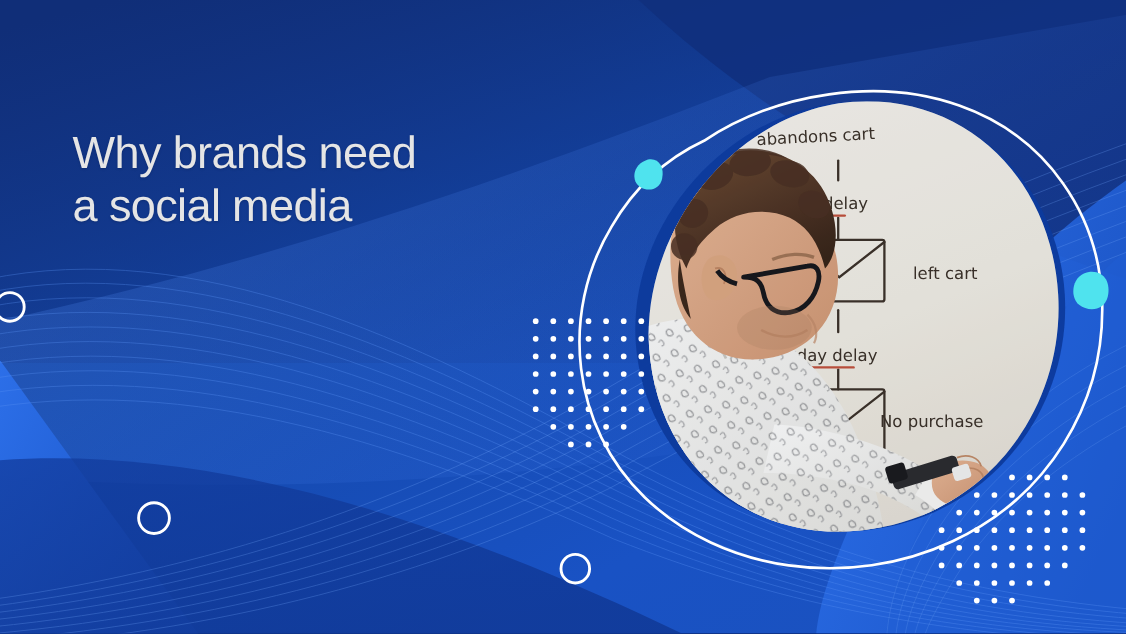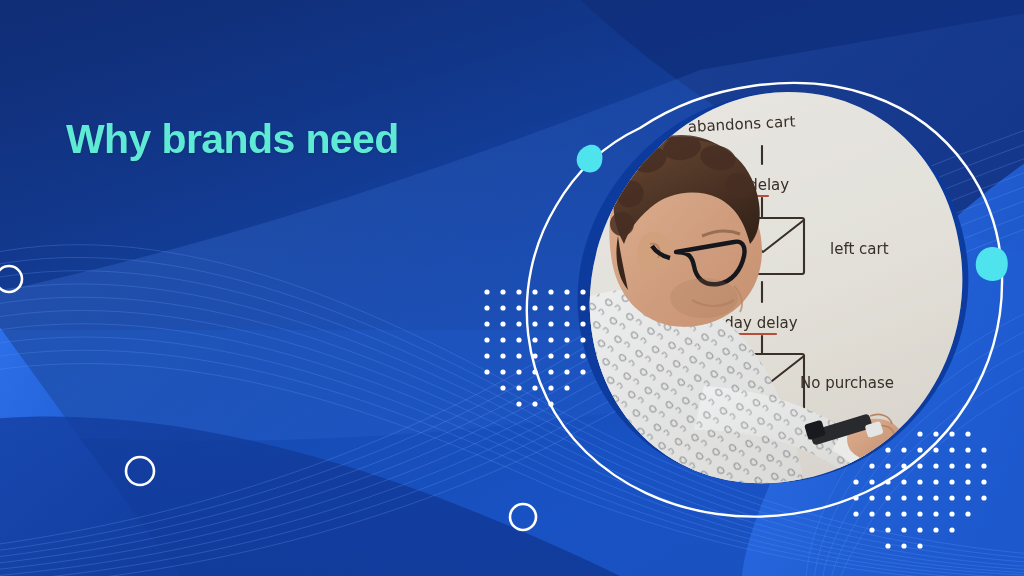--- a/index.html
+++ b/index.html
@@ -23,23 +23,23 @@
   }
   #fg-svg{ pointer-events:none; }
 
   
   #headline{
     position:absolute;
     left:66px;
     top:88px;
     width:520px;
     z-index:40;
-    color:#5eead4;
+    color:#e5e5e5;
     font-size:41px;
-    font-weight:bold;
+    font-weight:normal;
     line-height:48px;
     letter-spacing:-0.6px;
     text-shadow:0 1px 2px rgba(3,20,60,.28);
   }
   #headline .hl{ display:block; white-space:nowrap; }
 
   
   #photo-wrap{
     position:absolute;
     left:584px; top:86px;
@@ -411,20 +411,21 @@
           <ellipse cx="120" cy="212" rx="34" ry="20" fill="#a87b5c" opacity="0.22"></ellipse>
         </g>
 
         <rect x="-10" y="-10" width="420" height="424" fill="#1b2b4a" opacity="0.05"></rect>
       </g>
     </svg>
   </div>
 
   <h1 id="headline">
     <span class="hl">Why brands need</span>
+    <span class="hl">a social media</span>
   </h1>
 
   <svg id="fg-svg" viewBox="0 0 1024 576" preserveAspectRatio="none">
 
     <path d="M640,128
              C706,84 800,70 872,96
              C952,124 1000,196 1002,276
              C1004,368 952,452 866,492
              C772,536 656,520 586,452
              C520,388 508,286 556,206

